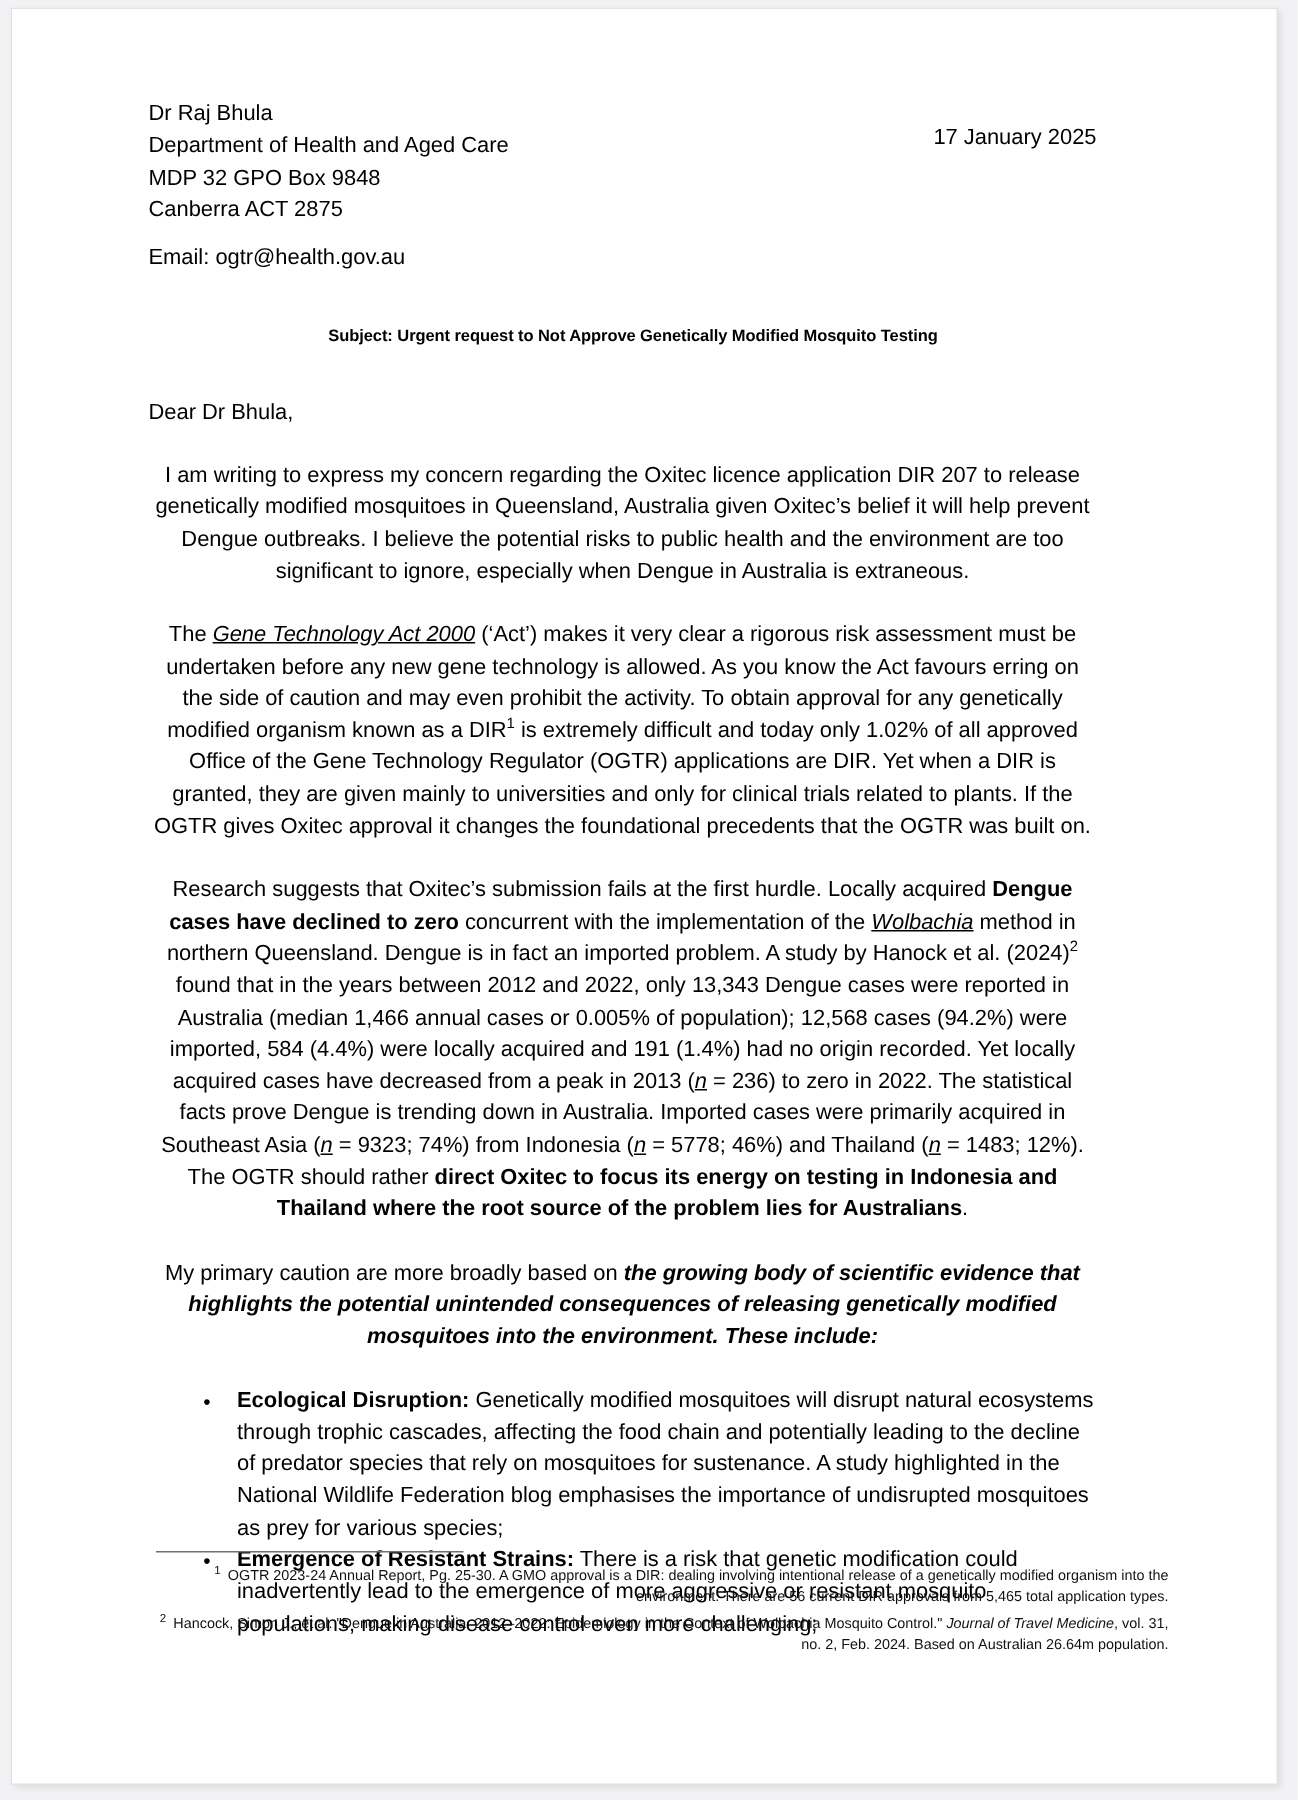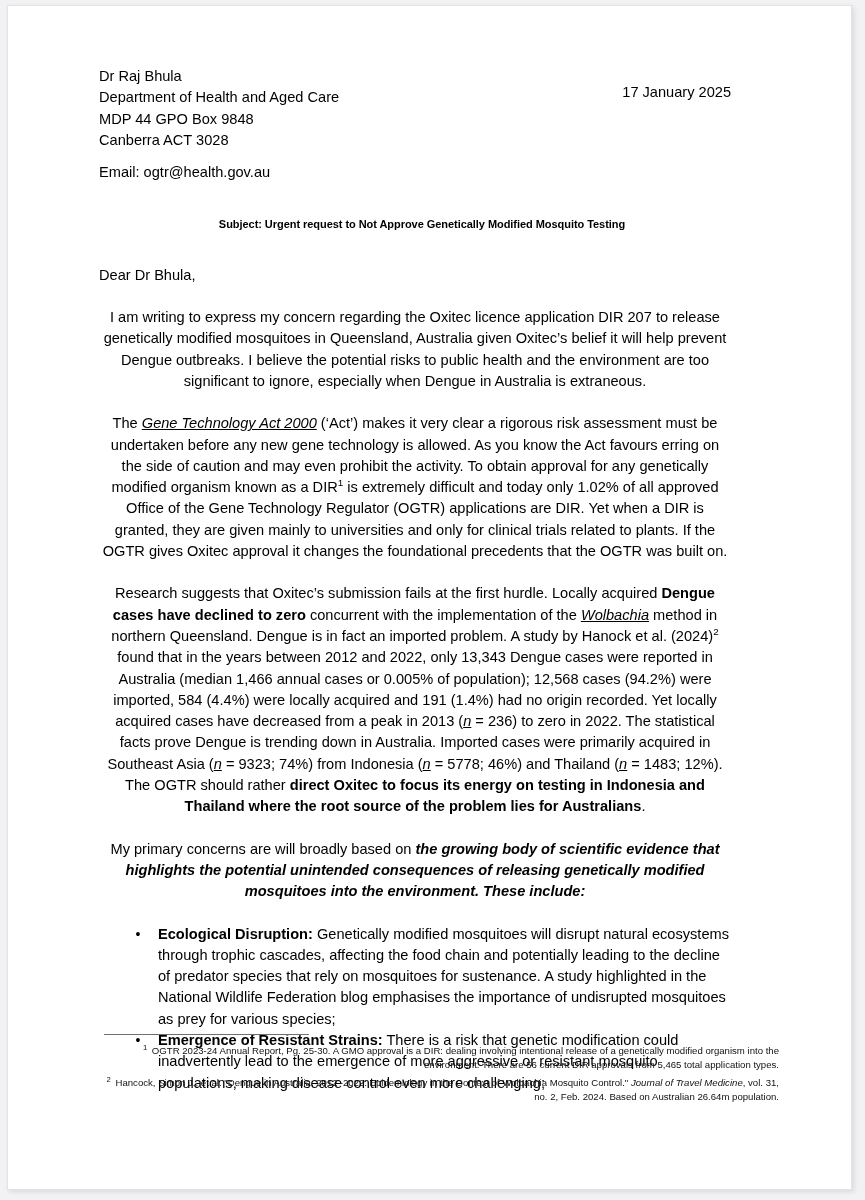--- a/index.html
+++ b/index.html
@@ -161,41 +161,41 @@
 
 <div class="page-shell">
   <div class="page-sheet">
 
     <div class="page-body">
 
       <div class="letterhead">
         <div class="date-line">17 January 2025</div>
         <span class="addr-line">Dr Raj Bhula</span>
         <span class="addr-line">Department of Health and Aged Care</span>
-        <span class="addr-line">MDP 44 GPO Box 9848</span>
-        <span class="addr-line">Canberra ACT 3028</span>
+        <span class="addr-line">MDP 32 GPO Box 9848</span>
+        <span class="addr-line">Canberra ACT 2875</span>
         <span class="addr-line email-line">Email: ogtr@health.gov.au</span>
       </div>
 
       <div class="subject-line">Subject: Urgent request to Not Approve Genetically Modified Mosquito Testing</div>
 
       <div class="salutation">Dear Dr Bhula,</div>
 
       <p class="para">I am writing to express my concern regarding the Oxitec licence application DIR 207 to release genetically modified mosquitoes in Queensland, Australia given Oxitec’s belief it will help prevent Dengue outbreaks. I believe the potential risks to public health and the environment are too significant to ignore, especially when Dengue in Australia is extraneous.</p>
 
       <p class="para">
         <span>The </span><em class="ital">Gene Technology Act 2000</em><span> (‘Act’) makes it very clear a rigorous risk assessment must be undertaken before any new gene technology is allowed. As you know the Act favours erring on the side of caution and may even prohibit the activity. To obtain approval for any genetically modified organism known as a DIR</span><sup class="fn">1</sup><span> is extremely difficult and today only 1.02% of all approved Office of the Gene Technology Regulator (OGTR) applications are DIR. Yet when a DIR is granted, they are given mainly to universities and only for clinical trials related to plants. If the OGTR gives Oxitec approval it changes the foundational precedents that the OGTR was built on.</span>
       </p>
 
       <p class="para">
         <span>Research suggests that Oxitec’s submission fails at the first hurdle. Locally acquired </span><strong class="bold">Dengue cases have declined to zero</strong><span> concurrent with the implementation of the </span><em class="ital">Wolbachia</em><span> method in northern Queensland. Dengue is in fact an imported problem. A study by Hanock et al. (2024)</span><sup class="fn">2</sup><span> found that in the years between 2012 and 2022, only 13,343 Dengue cases were reported in Australia (median 1,466 annual cases or 0.005% of population); 12,568 cases (94.2%) were imported, 584 (4.4%) were locally acquired and 191 (1.4%) had no origin recorded. Yet locally acquired cases have decreased from a peak in 2013 (</span><em class="ital">n</em><span> = 236) to zero in 2022. The statistical facts prove Dengue is trending down in Australia. Imported cases were primarily acquired in Southeast Asia (</span><em class="ital">n</em><span> = 9323; 74%) from Indonesia (</span><em class="ital">n</em><span> = 5778; 46%) and Thailand (</span><em class="ital">n</em><span> = 1483; 12%). The OGTR should rather </span><strong class="bold">direct Oxitec to focus its energy on testing in Indonesia and Thailand where the root source of the problem lies for Australians</strong><span>.</span>
       </p>
 
       <p class="para">
-        <span>My primary concerns are will broadly based on </span><span class="bi">the growing body of scientific evidence that highlights the potential unintended consequences of releasing genetically modified mosquitoes into the environment. These include:</span>
+        <span>My primary caution are more broadly based on </span><span class="bi">the growing body of scientific evidence that highlights the potential unintended consequences of releasing genetically modified mosquitoes into the environment. These include:</span>
       </p>
 
       <ul class="bullets">
         <li>
           <span class="bullet-dot">•</span>
           <strong class="bold">Ecological Disruption:</strong><span> Genetically modified mosquitoes will disrupt natural ecosystems through trophic cascades, affecting the food chain and potentially leading to the decline of predator species that rely on mosquitoes for sustenance. A study highlighted in the National Wildlife Federation blog emphasises the importance of undisrupted mosquitoes as prey for various species;</span>
         </li>
         <li>
           <span class="bullet-dot">•</span>
           <strong class="bold">Emergence of Resistant Strains:</strong><span> There is a risk that genetic modification could inadvertently lead to the emergence of more aggressive or resistant mosquito populations, making disease control even more challenging;</span>

